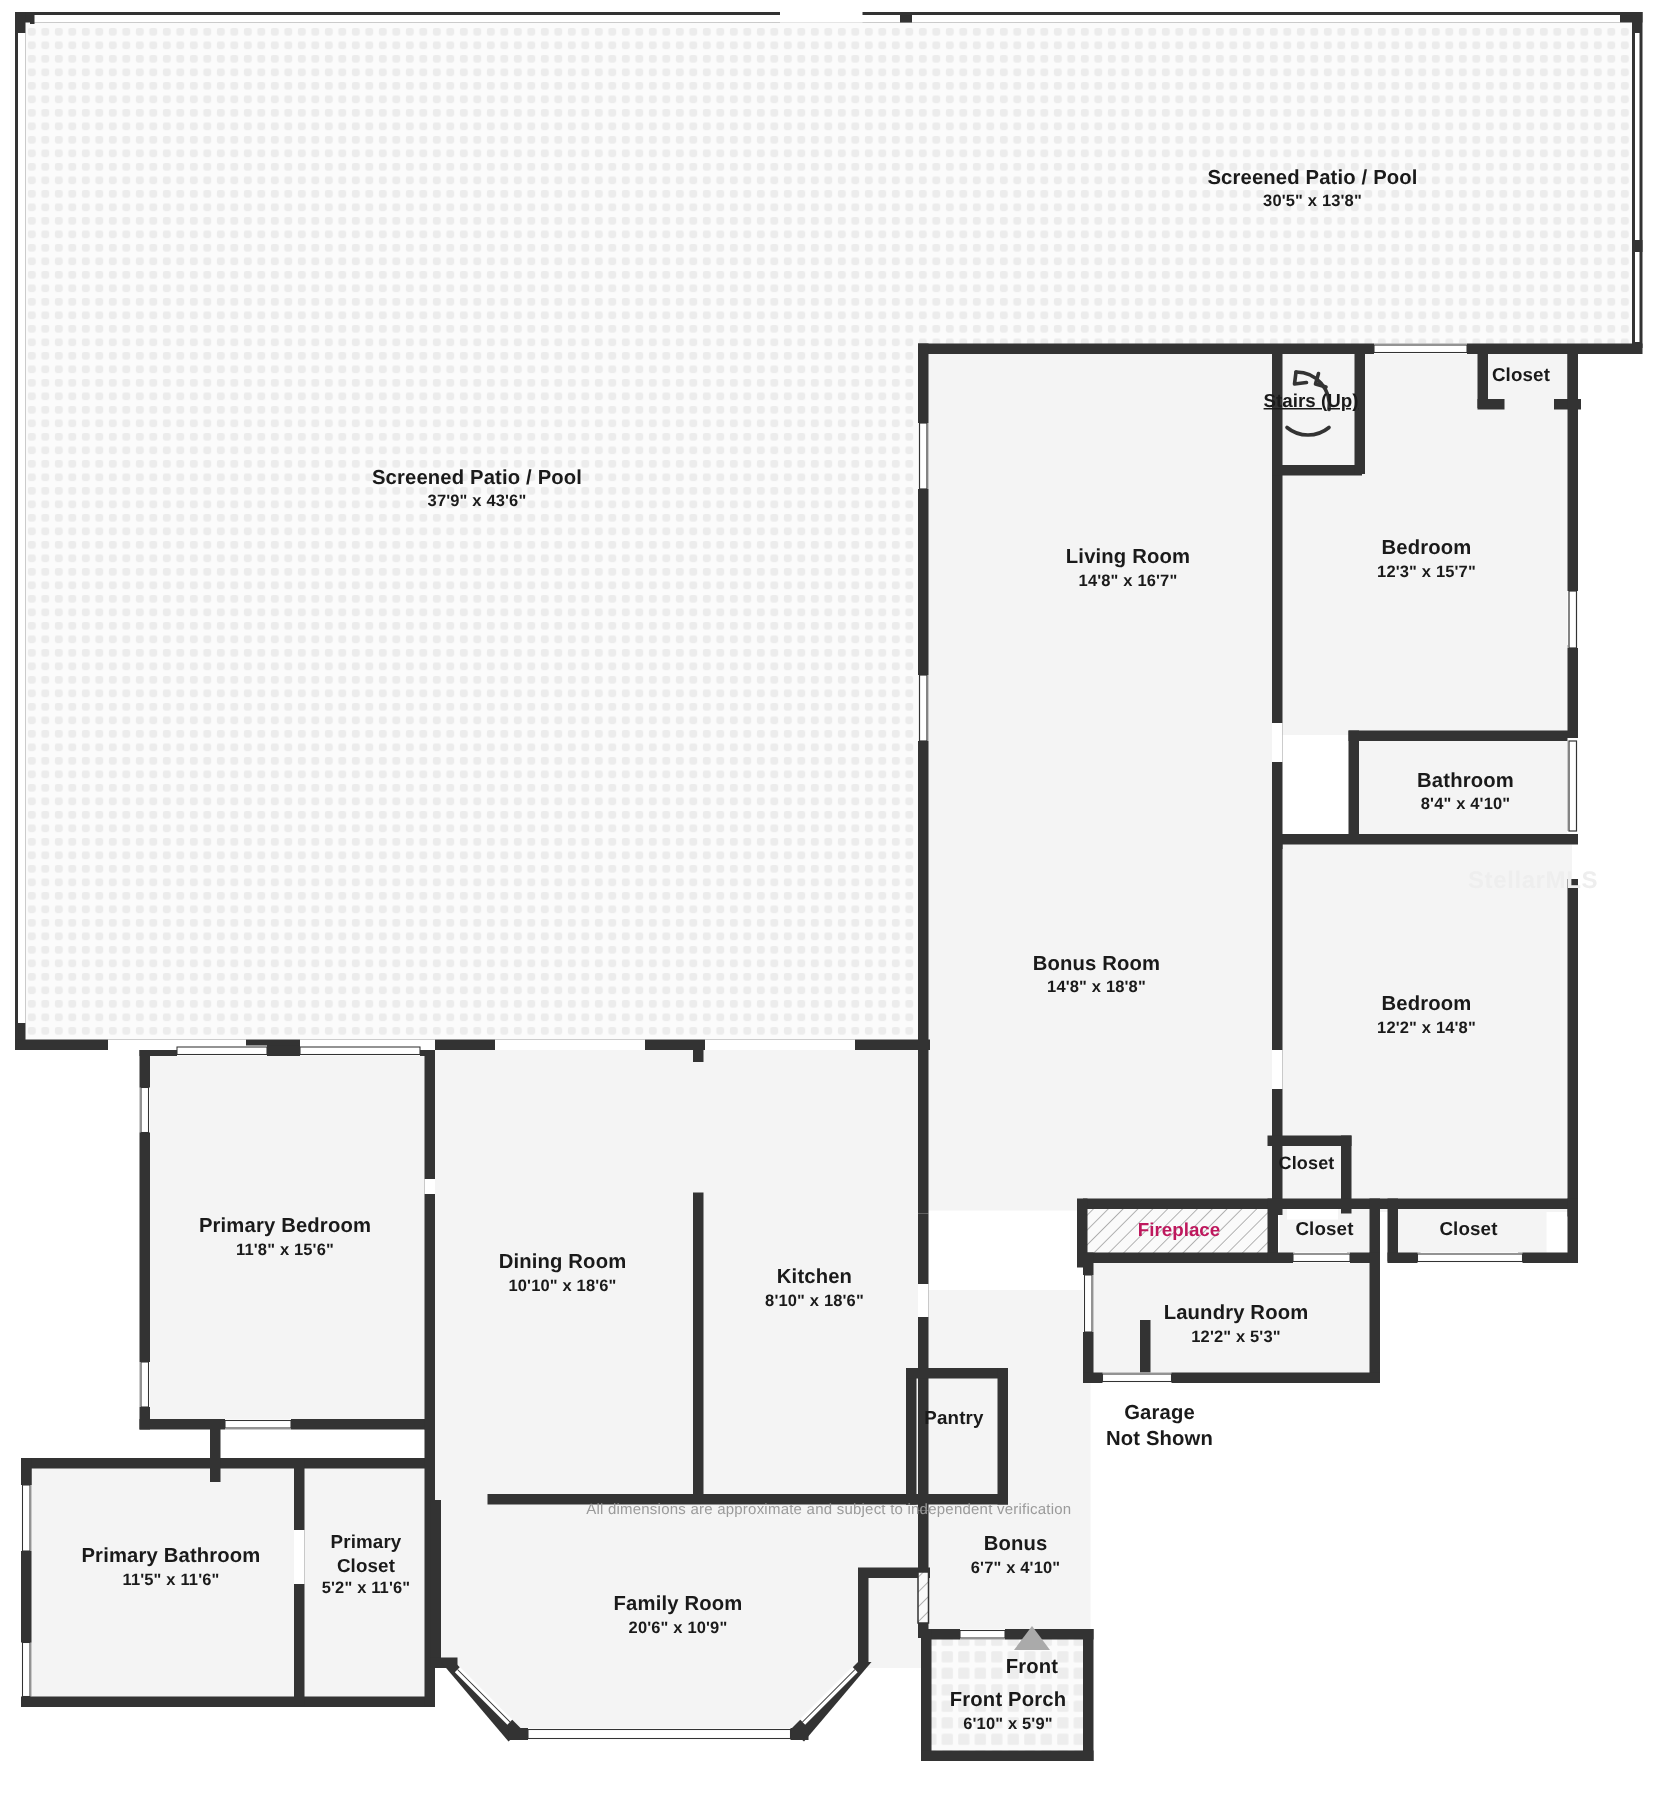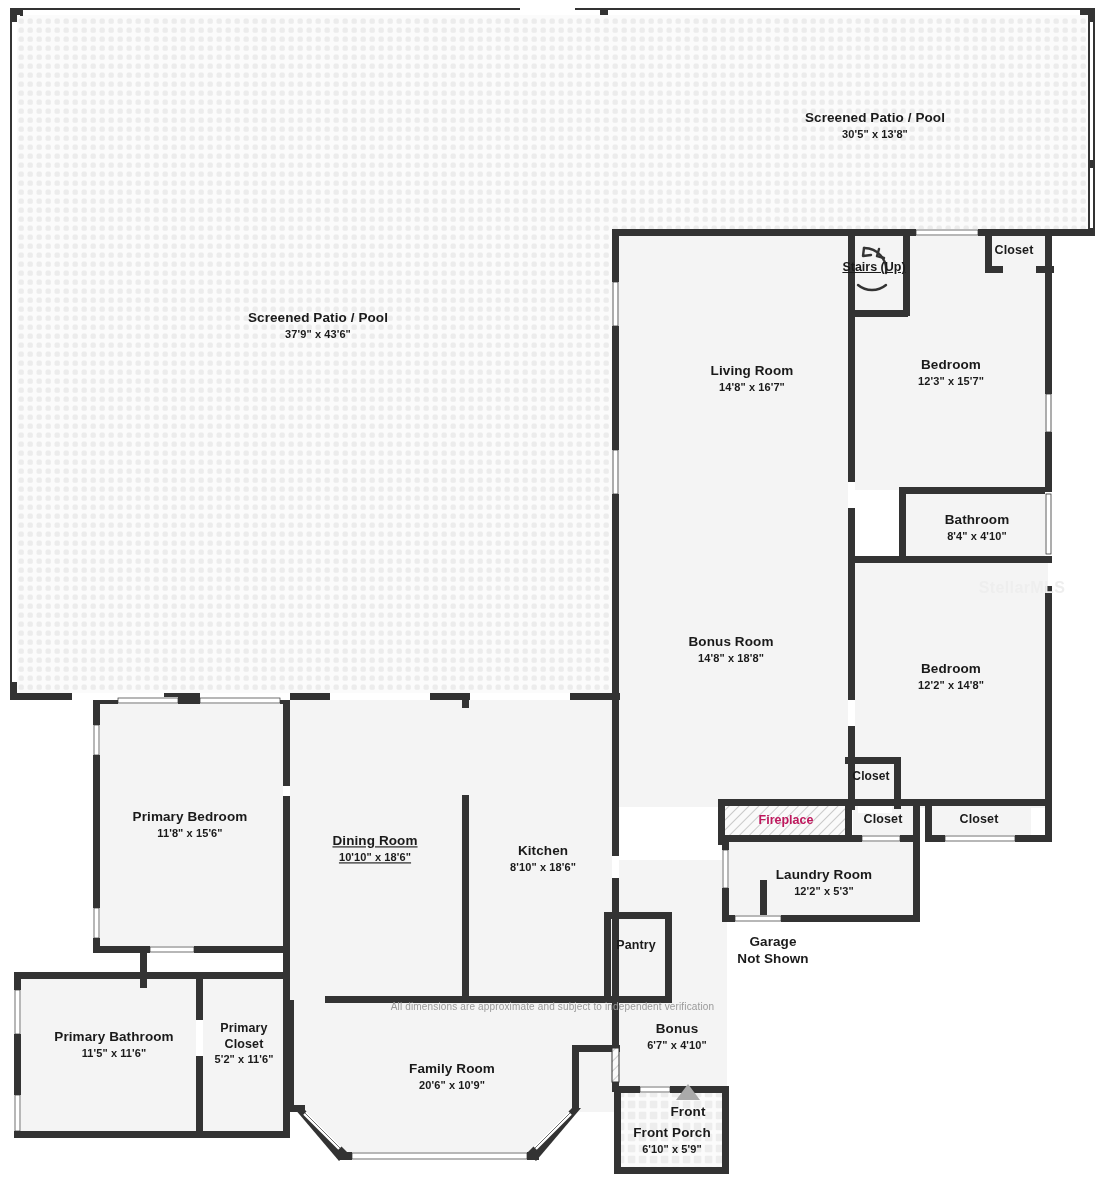--- a/index.html
+++ b/index.html
@@ -385,21 +385,21 @@
   <div class="room-label" style="left:951px; top:677px;">
     <span class="rname">Bedroom</span>
     <span class="rdim">12'2" x 14'8"</span>
   </div>
 
   <div class="room-label" style="left:190px; top:825px;">
     <span class="rname">Primary Bedroom</span>
     <span class="rdim">11'8" x 15'6"</span>
   </div>
 
-  <div class="room-label" style="left:375px; top:849px;text-decoration:underline;">
+  <div class="room-label" style="left:375px; top:849px;">
     <span class="rname">Dining Room</span>
     <span class="rdim">10'10" x 18'6"</span>
   </div>
 
   <div class="room-label" style="left:543px; top:859px;">
     <span class="rname">Kitchen</span>
     <span class="rdim">8'10" x 18'6"</span>
   </div>
 
   <div class="room-label" style="left:824px; top:883px;">

